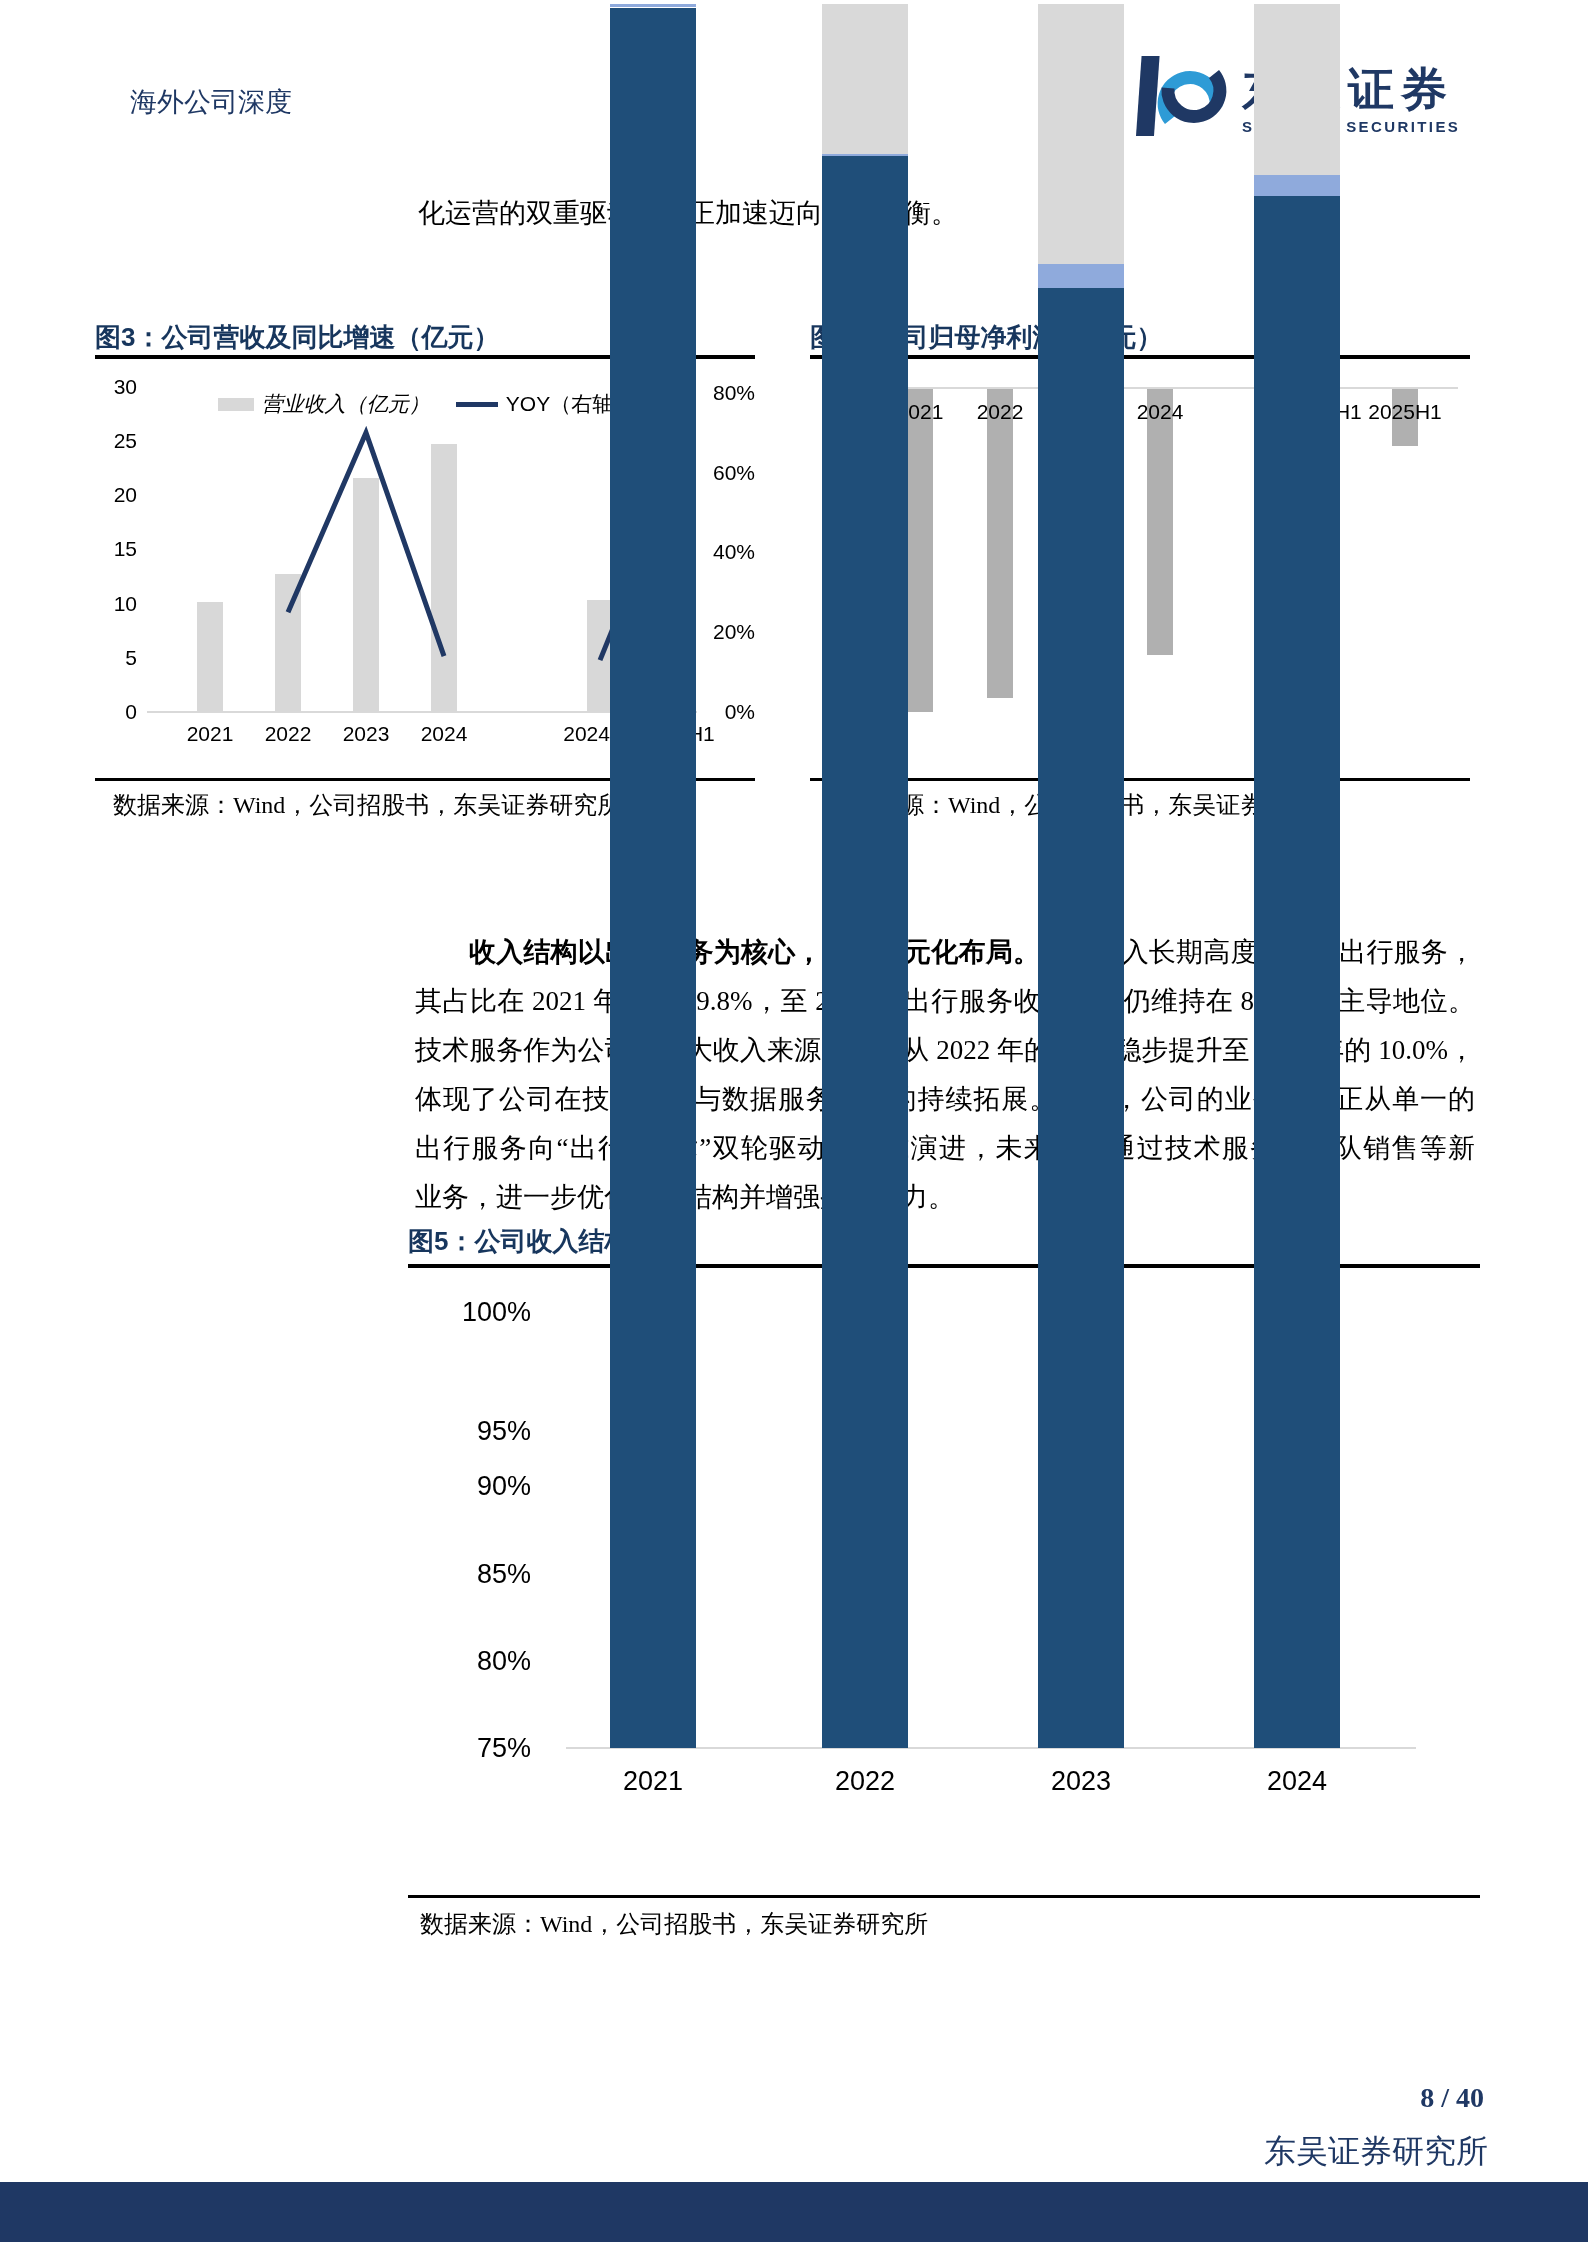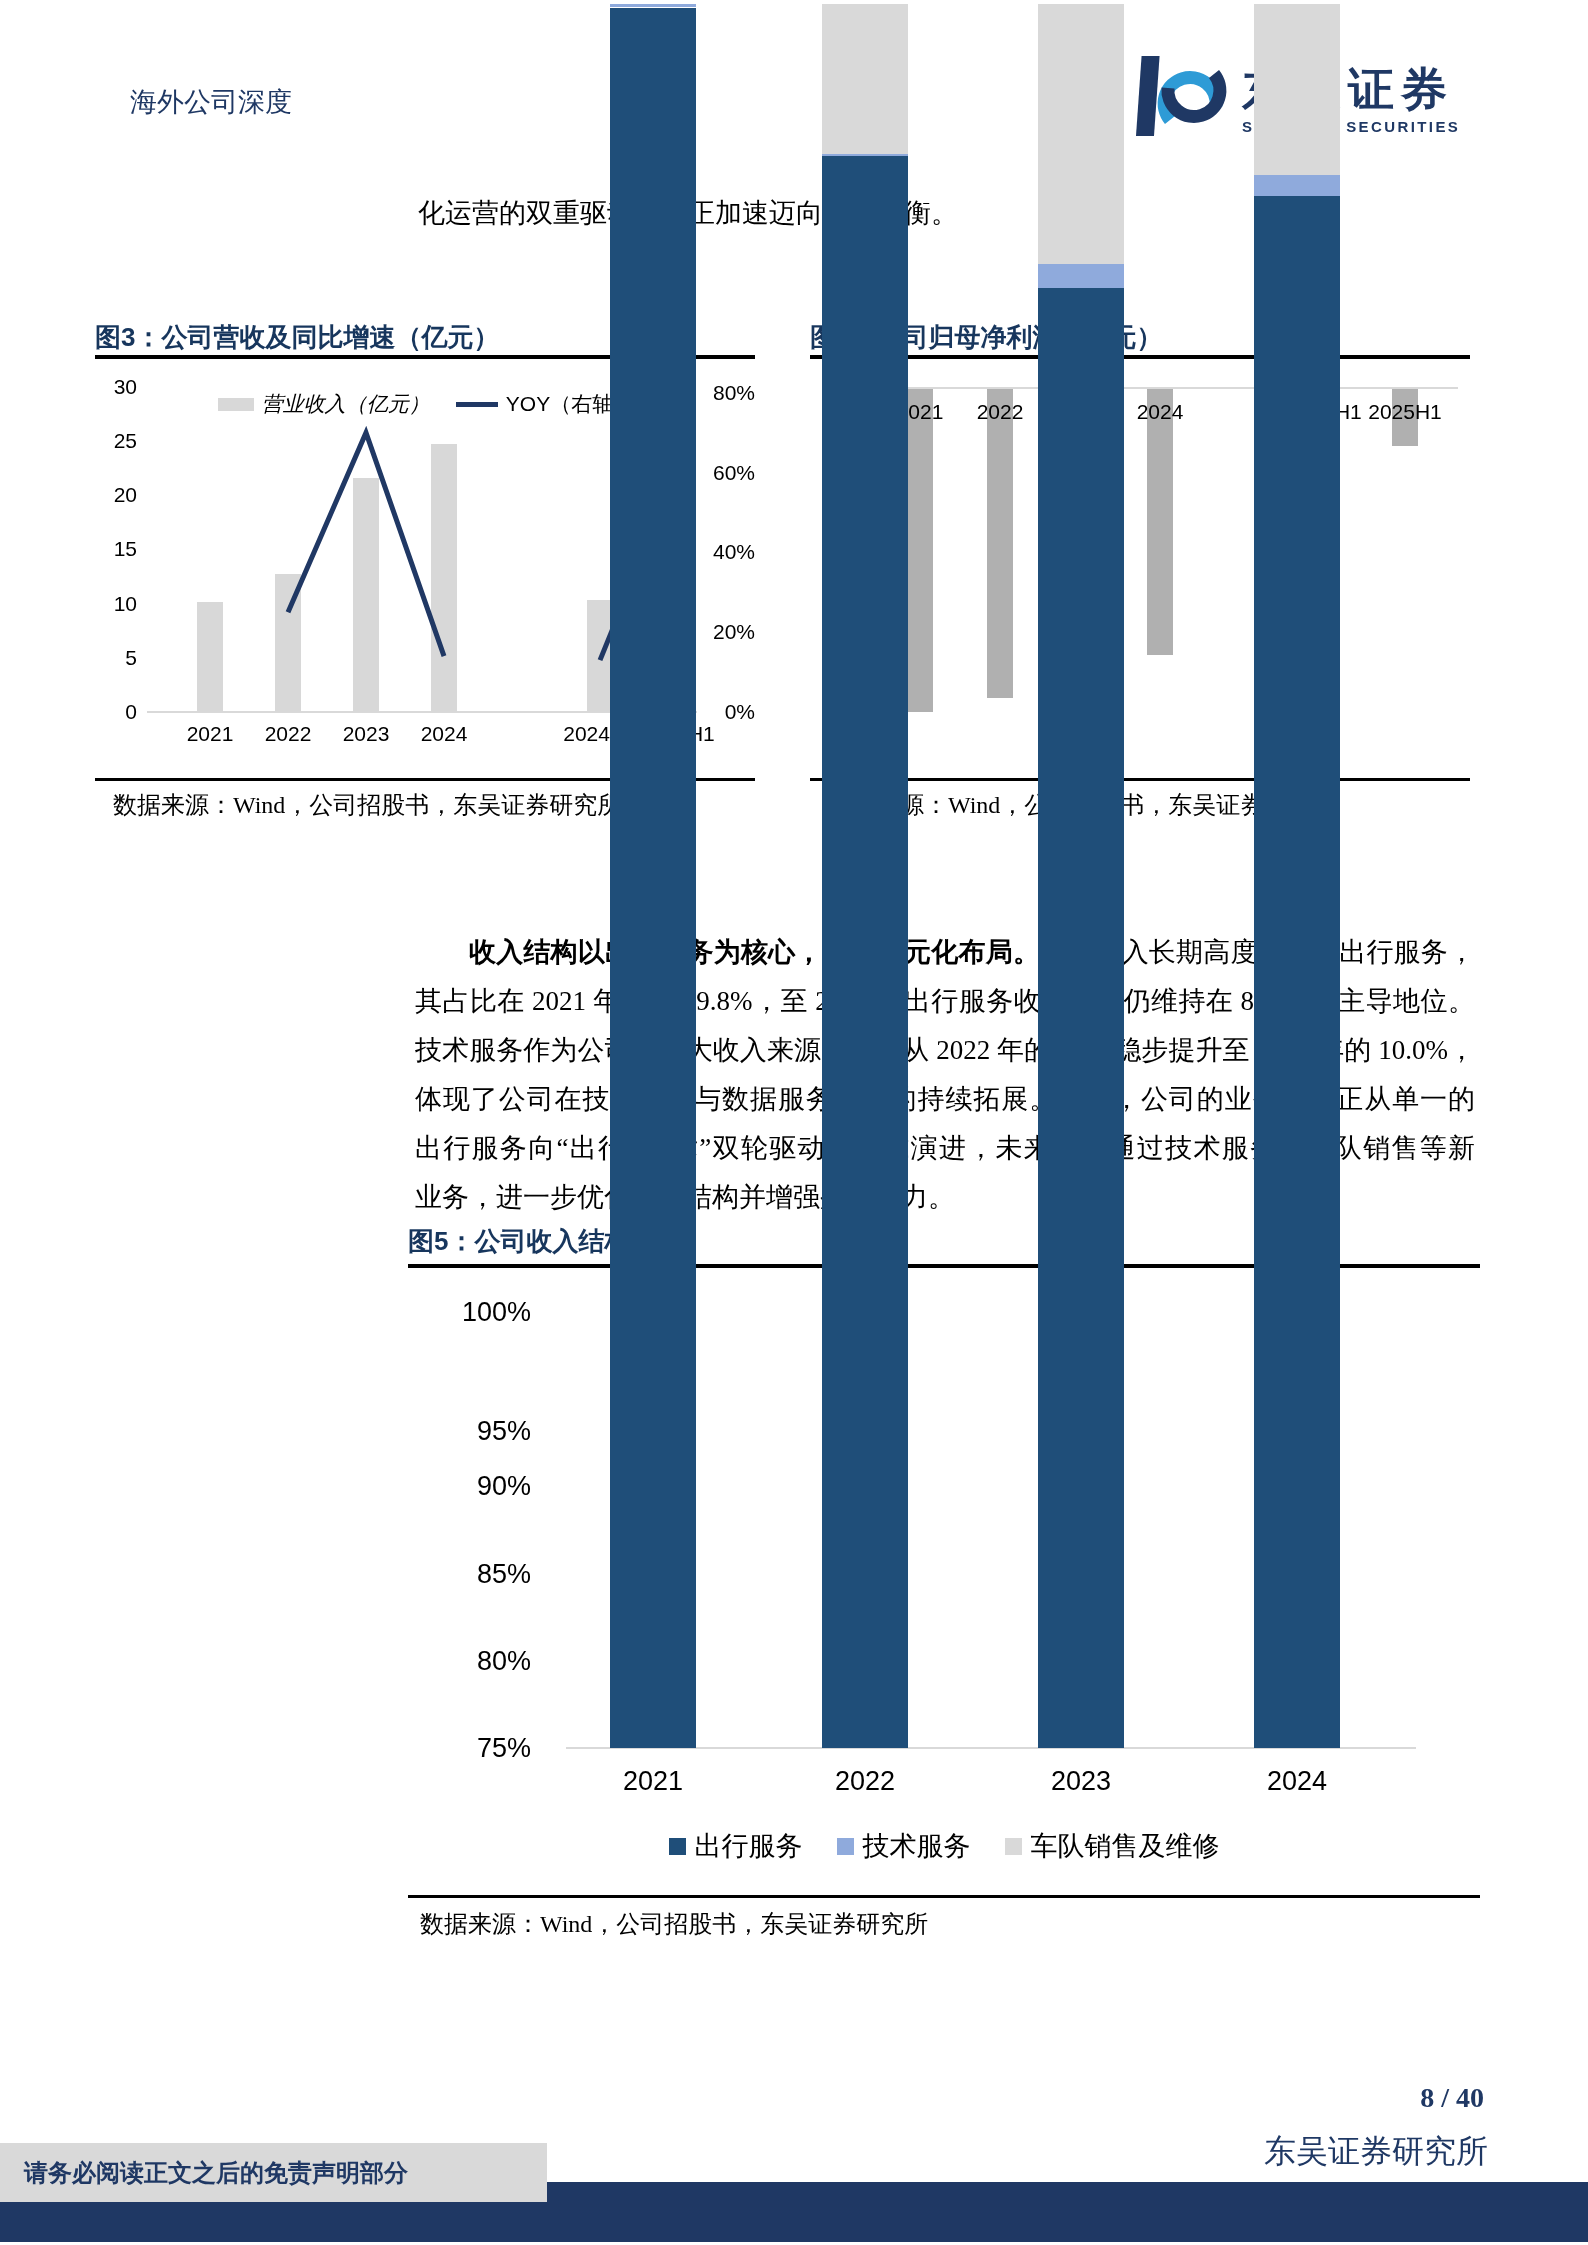--- a/index.html
+++ b/index.html
@@ -159,38 +159,21 @@
       <div style="position: absolute; left: 414px; top: -1276px; width: 86px; height: 149.984px; background: rgb(217, 217, 217);"></div>
       <div class="tick" style="position: absolute; left: 397px; top: 486px; width: 120px; text-align: center; font-size: 27px;">2022</div>
       <div style="position: absolute; left: 630px; top: -991.728px; width: 86px; height: 1459.73px; background: rgb(31, 78, 121);"></div>
       <div style="position: absolute; left: 630px; top: -1016.14px; width: 86px; height: 24.416px; background: rgb(143, 170, 220);"></div>
       <div style="position: absolute; left: 630px; top: -1276px; width: 86px; height: 259.856px; background: rgb(217, 217, 217);"></div>
       <div class="tick" style="position: absolute; left: 613px; top: 486px; width: 120px; text-align: center; font-size: 27px;">2023</div>
       <div style="position: absolute; left: 846px; top: -1084.16px; width: 86px; height: 1552.16px; background: rgb(31, 78, 121);"></div>
       <div style="position: absolute; left: 846px; top: -1105.09px; width: 86px; height: 20.928px; background: rgb(143, 170, 220);"></div>
       <div style="position: absolute; left: 846px; top: -1276px; width: 86px; height: 170.912px; background: rgb(217, 217, 217);"></div>
       <div class="tick" style="position: absolute; left: 829px; top: 486px; width: 120px; text-align: center; font-size: 27px;">2024</div>
-      <div style="position: absolute; left: 0px; top: 548px; width: 1072px; display: flex; justify-content: center; align-items: center; gap: 34px;">
-        <span style="display: inline-flex; align-items: center; gap: 9px;">
-          <span style="display: inline-block; width: 17px; height: 17px; background: rgb(31, 78, 121);"></span>
-          <span class="tick" style="position: static; font-size: 27px;">出行服务</span>
-        </span>
-        <span style="display: inline-flex; align-items: center; gap: 9px;">
-          <span style="display: inline-block; width: 17px; height: 17px; background: rgb(143, 170, 220);"></span>
-          <span class="tick" style="position: static; font-size: 27px;">技术服务</span>
-        </span>
-        <span style="display: inline-flex; align-items: center; gap: 9px;">
-          <span style="display: inline-block; width: 17px; height: 17px; background: rgb(217, 217, 217);"></span>
-          <span class="tick" style="position: static; font-size: 27px;">车队销售及维修</span>
-        </span>
-      </div>
     </div>
   <div id="fig5-caprule" class="abs cap-rule"></div>
   <div id="fig5-caption" class="abs caption">数据来源：Wind，公司招股书，东吴证券研究所</div>
 
   <div id="page-num" class="abs serif navy">8 / 40</div>
   <div id="org-name" class="abs serif navy">东吴证券研究所</div>
   <div id="footer-band" class="abs"></div>
-  <div id="disclaimer-box" class="abs">
-    <span>请务必阅读正文之后的免责声明部分</span>
-  </div>
 
 </div>
 
 </body></html>

